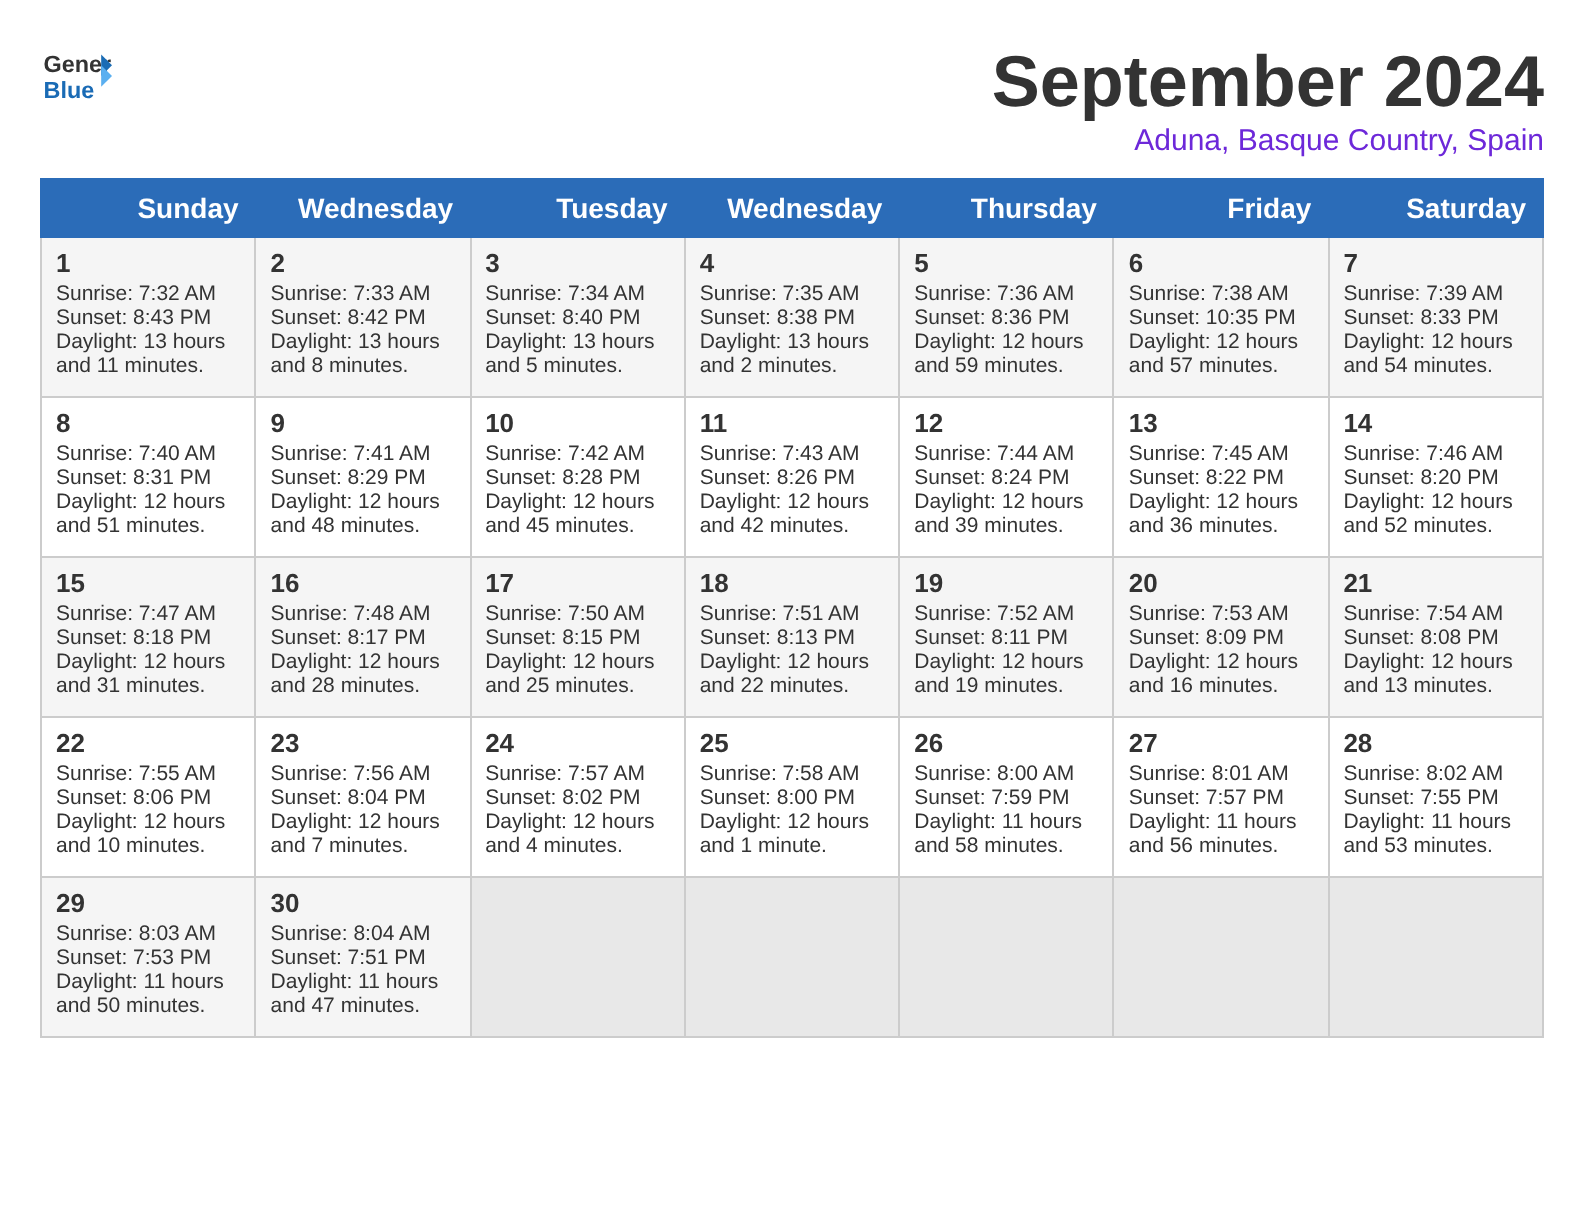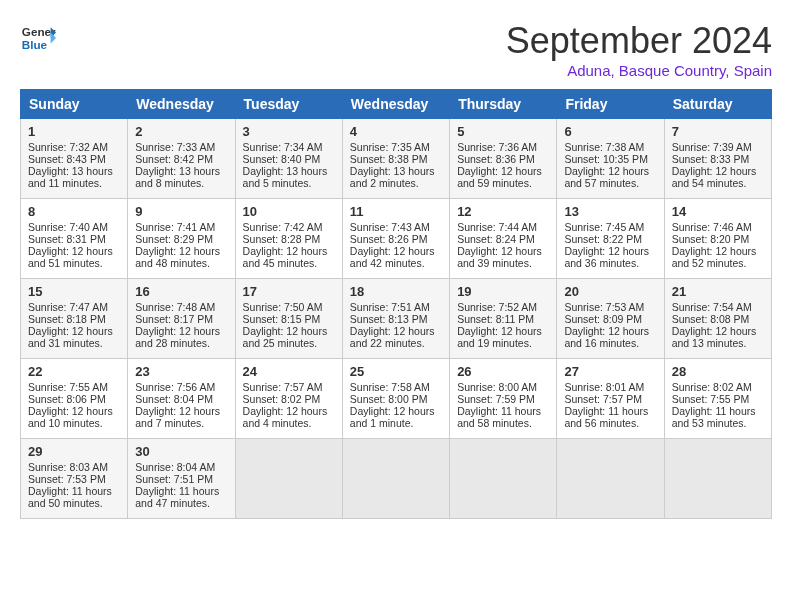--- a/index.html
+++ b/index.html
@@ -23,36 +23,36 @@
     }
     .logo-icon {
       width: 36px;
       height: 36px;
     }
     .title-area {
       text-align: right;
     }
     .month-title {
       font-size: 36px;
-      font-weight: normal;
+      font-weight: bold;
       color: #333;
     }
     .subtitle {
       font-size: 15px;
       color: #6d28d9;
     }
     table {
       width: 100%;
       border-collapse: collapse;
       table-layout: fixed;
     }
     th {
       background-color: #2b6cb8;
       color: #fff;
-      text-align: left;
+      text-align: right;
       padding: 6px 8px;
       font-size: 14px;
       font-weight: bold;
       border: 1px solid #2b6cb8;
     }
     td {
       vertical-align: top;
       padding: 5px 7px;
       border: 1px solid #ccc;
       font-size: 10.5px;

